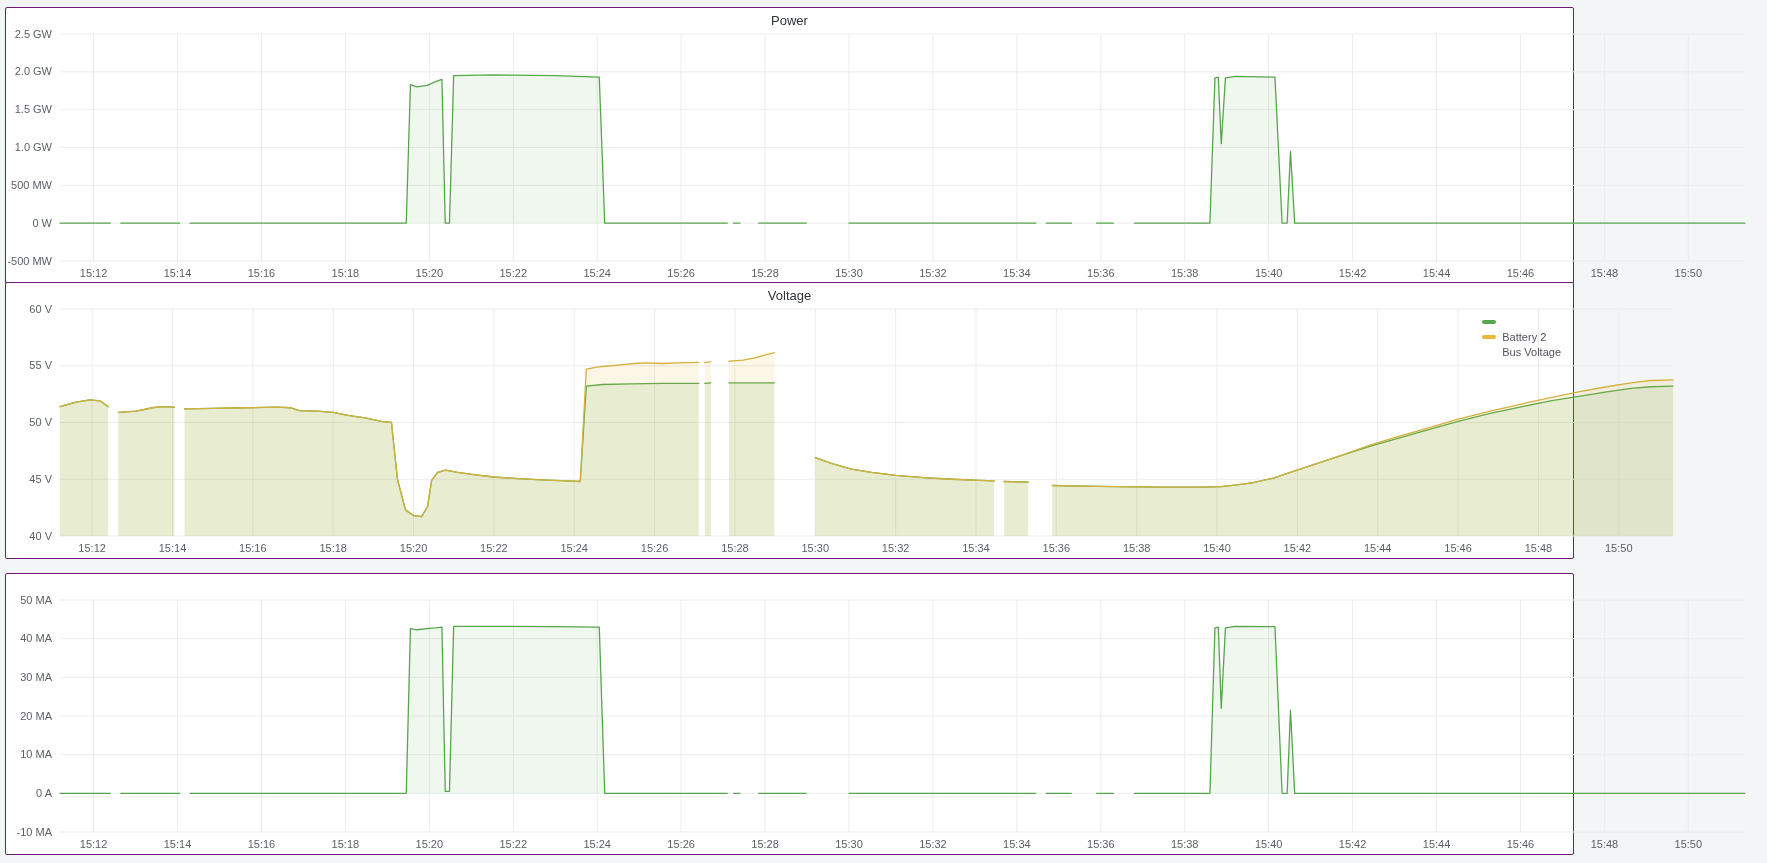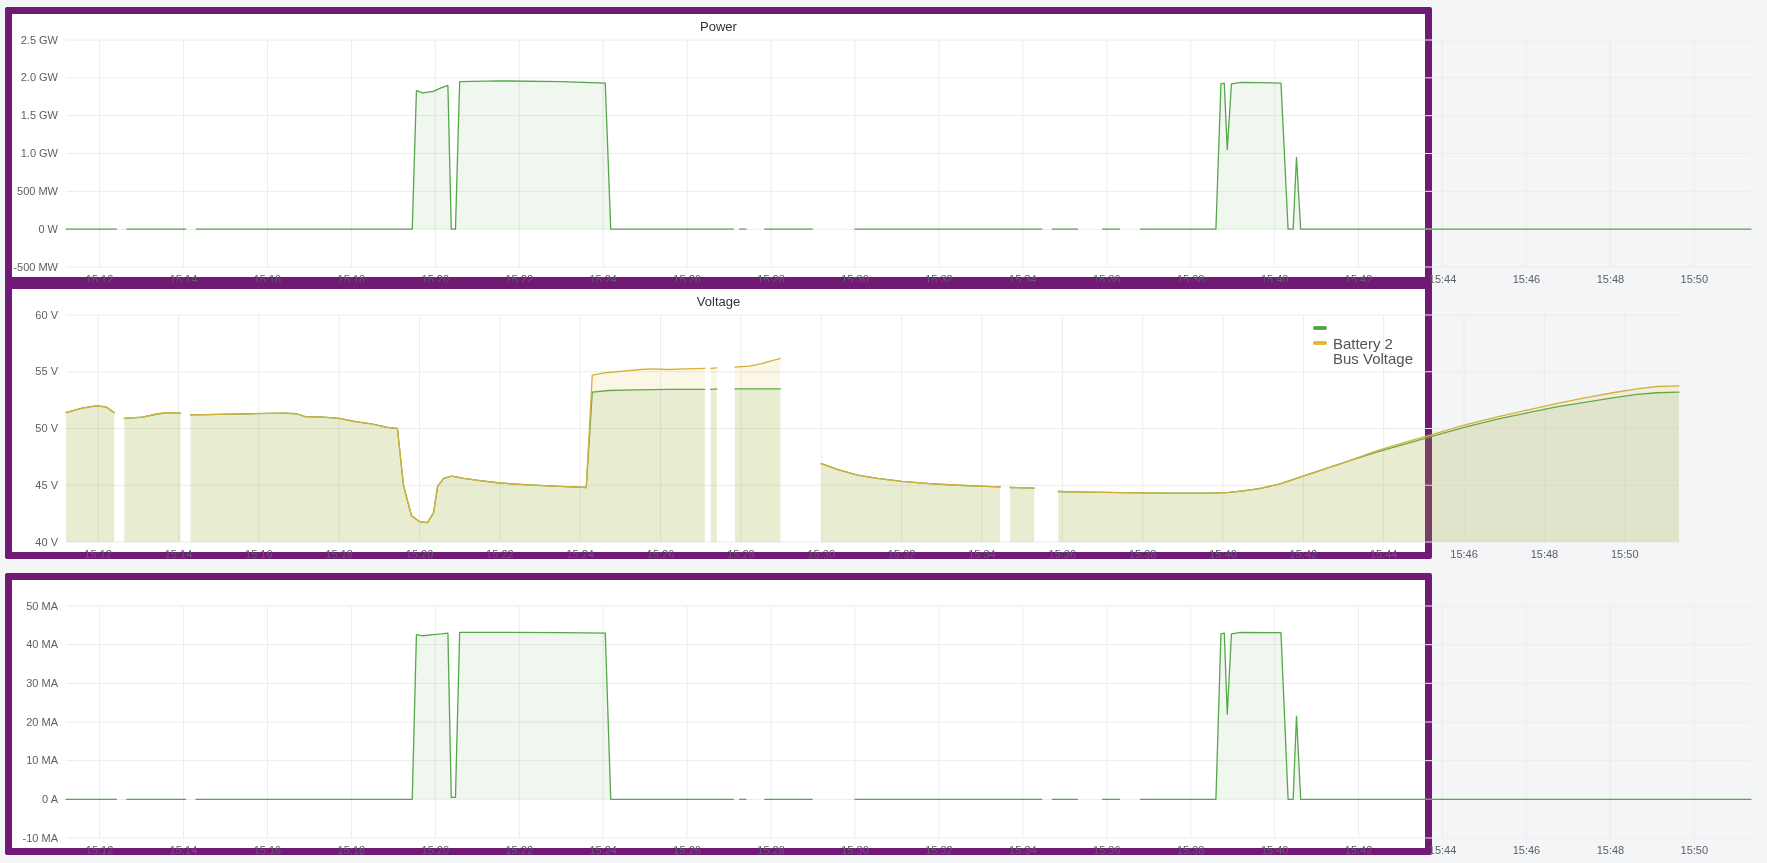--- a/index.html
+++ b/index.html
@@ -1,23 +1,23 @@
 <!DOCTYPE html>
 <html><head>
 <meta charset="utf-8">
 <style>
   html,body{margin:0;padding:0;background:#f4f5f6;font-family:"Liberation Sans",sans-serif;}
   #dashboard{position:relative;width:1767px;height:863px;background:#f4f5f6;overflow:hidden;}
-  .panel{position:absolute;left:5px;width:1427px;background:#ffffff;border:7px solid #701a75;border-radius:2px;box-sizing:border-box;box-shadow:0 0 1px rgba(0,0,0,0.03);}
+  .panel{position:absolute;left:5px;width:1569px;background:#ffffff;border:1px solid #701a75;border-radius:2px;box-sizing:border-box;box-shadow:0 0 1px rgba(0,0,0,0.03);}
   .panel-title{position:absolute;top:5px;left:0;width:100%;text-align:center;font-size:13px;font-weight:500;color:#2f3338;cursor:pointer;z-index:2;}
   .chart-svg{position:absolute;top:0;left:0;}
   .legend{position:absolute;top:31px;right:12px;z-index:2;}
   .legend-item{display:flex;align-items:center;height:15px;cursor:pointer;}
   .legend-swatch{display:inline-block;width:14px;height:4px;border-radius:2px;margin-right:6px;}
-  .legend-label{font-size:15px;color:#52545c;line-height:15px;white-space:nowrap;margin-top:32px;}
+  .legend-label{font-size:11px;color:#52545c;line-height:15px;white-space:nowrap;margin-top:32px;}
   text{font-family:"Liberation Sans",sans-serif;}
 </style>
 </head>
 <body>
 
 <div id="dashboard">
 
   <div class="panel" id="panel-0" style="top: 7px; height: 277px;">
     <div class="panel-title">Power</div>
     <svg class="chart-svg" width="1755" height="277" viewBox="0 0 1755 277">

